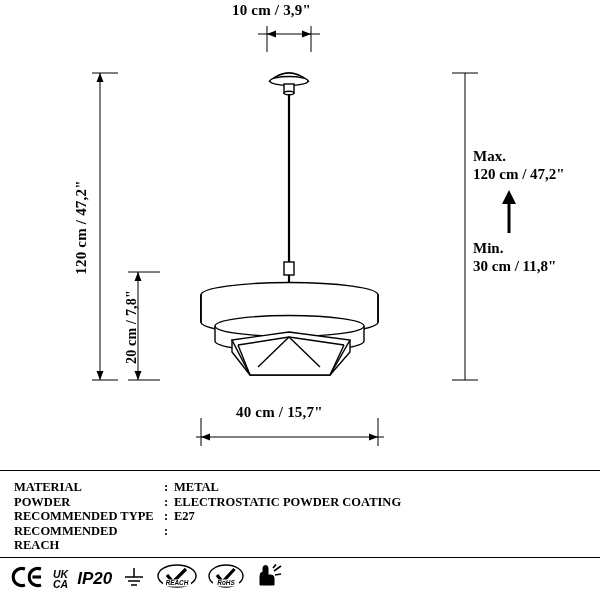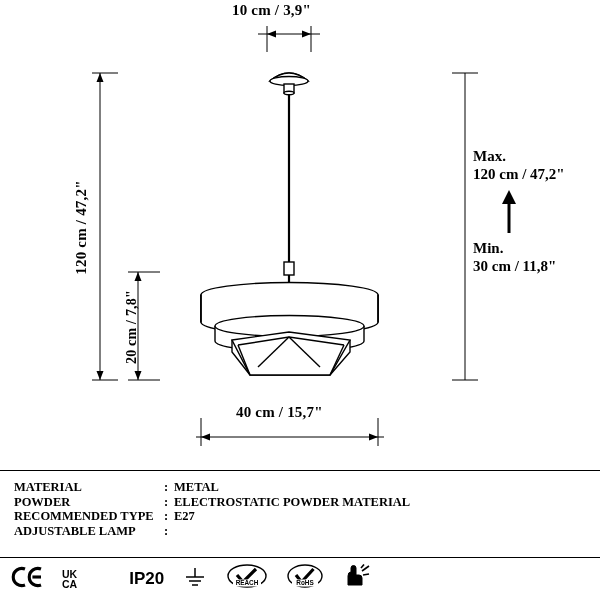--- a/index.html
+++ b/index.html
@@ -66,27 +66,27 @@
   .spec-val {
     flex: 1 1 auto;
   }
   .badges {
     position: absolute;
     left: 10px;
     top: 562px;
     height: 34px;
     display: flex;
     align-items: center;
-    gap: 18px;
+    gap: 9px;
+    font-style: italic;
   }
   .badge-txt {
     font-family: "Liberation Sans", sans-serif;
     font-weight: bold;
     font-size: 17px;
-    margin-left: 34px;
   }
   .ukca {
     font-family: "Liberation Sans", sans-serif;
     font-weight: bold;
     font-size: 10.5px;
     line-height: 10.5px;
     text-align: center;
   }
   .hr-top {
     position: absolute;
@@ -216,29 +216,29 @@
 
   <div class="specs">
     <div class="spec-row">
       <div class="spec-key">MATERIAL</div>
       <div class="spec-sep">:</div>
       <div class="spec-val">METAL</div>
     </div>
     <div class="spec-row">
       <div class="spec-key">POWDER</div>
       <div class="spec-sep">:</div>
-      <div class="spec-val">ELECTROSTATIC POWDER MATERIAL</div>
+      <div class="spec-val">ELECTROSTATIC POWDER COATING</div>
     </div>
     <div class="spec-row">
       <div class="spec-key">RECOMMENDED TYPE</div>
       <div class="spec-sep">:</div>
       <div class="spec-val">E27</div>
     </div>
     <div class="spec-row">
-      <div class="spec-key">ADJUSTABLE LAMP</div>
+      <div class="spec-key">RECOMMENDED REACH</div>
       <div class="spec-sep">:</div>
     </div>
     <div class="spec-row">
       <div class="spec-sep"></div>
       <div class="spec-val"></div>
     </div>
   </div>
 
   <div class="hr-bot"></div>
 

